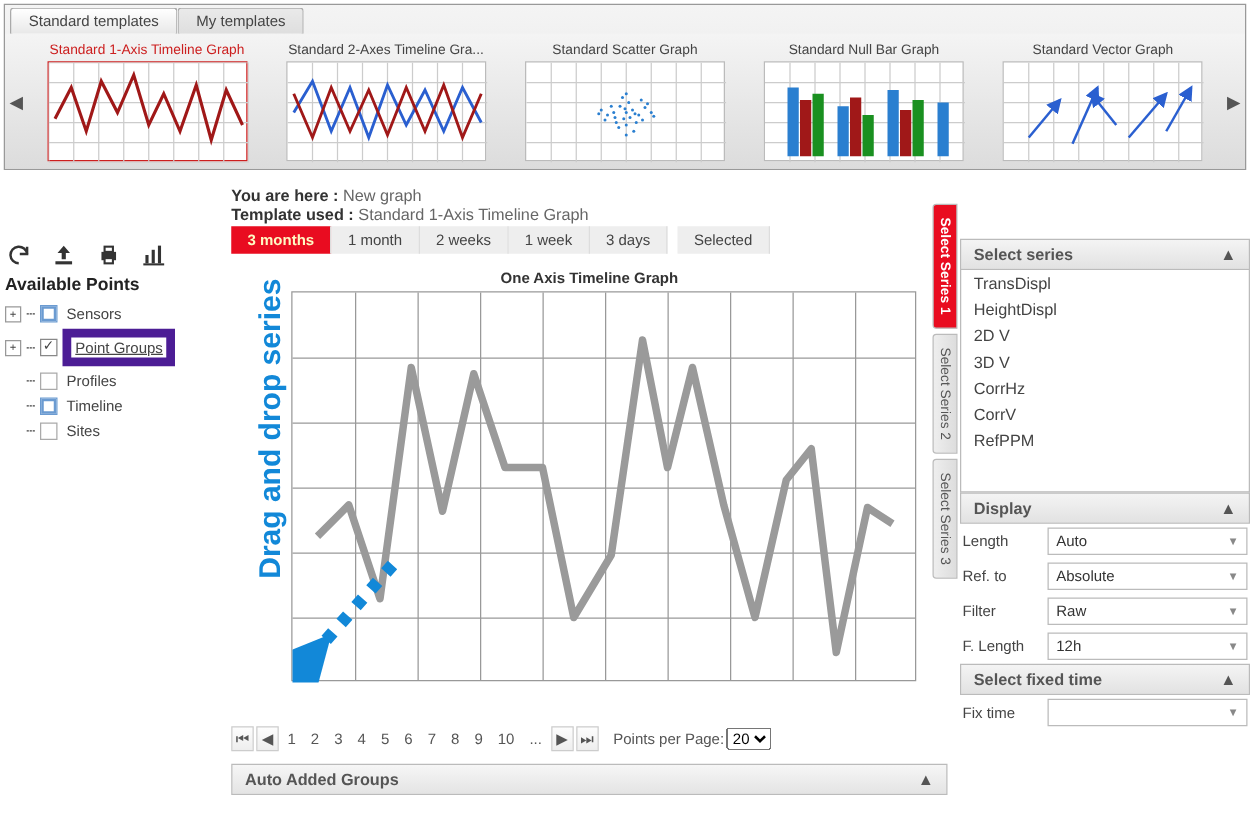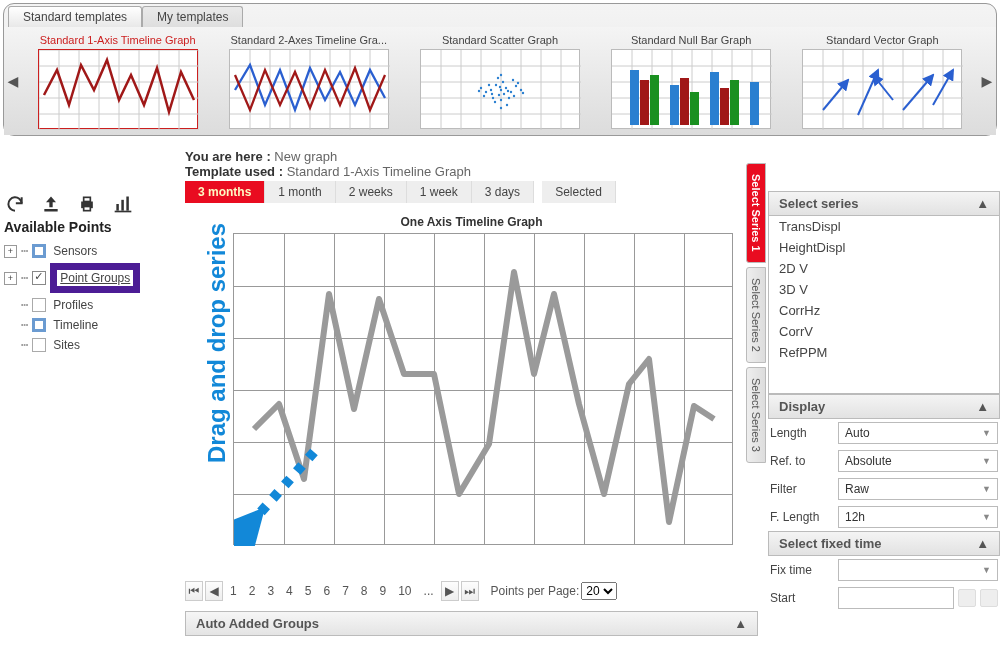--- a/index.html
+++ b/index.html
@@ -1,17 +1,17 @@
 <!DOCTYPE html>
 <html><head>
 <meta charset="utf-8">
 <style>
   * { box-sizing: border-box; }
   html, body { margin:0; padding:0; font-family: Verdana, Arial, sans-serif; font-size:12px; color:#333; background:#fff; width:1000px; }
-  .template-strip { border:1px solid #999; border-radius:11px; background:linear-gradient(#f4f4f4,#e3e3e3); margin:3px; }
+  .template-strip { border:1px solid #999; border-radius:0; background:linear-gradient(#f4f4f4,#e3e3e3); margin:3px; }
   .ts-tabs { display:flex; padding:2px 4px 0 4px; gap:0; }
   .ts-tab { padding:3px 14px; background:linear-gradient(#ffffff,#e8e8e8); border:1px solid #aaa; border-bottom:none; border-radius:3px 3px 0 0; font-size:12px; cursor:pointer; color:#444;}
   .ts-tab.inactive { background:linear-gradient(#eaeaea,#dedede); }
   .ts-body { display:flex; align-items:center; background:linear-gradient(#f4f4f4,#dcdcdc); height:108px; }
   .ts-arrow { width:18px; text-align:center; font-size:14px; color:#555; cursor:pointer; }
   .thumbs { flex:1; display:flex; gap:12px; justify-content:space-around; padding:4px 6px; }
   .thumb { width:176px; text-align:center; }
   .thumb-label { font-size:11px; color:#444; margin-bottom:3px; white-space:nowrap; overflow:hidden; text-overflow:ellipsis; }
   .thumb-box { width:160px; height:80px; background:#fff; border:1px solid #bbb; margin:0 auto; position:relative; }
   .thumb.selected .thumb-box { border:1px solid #cc1f1f; }
@@ -433,22 +433,14 @@
       <span>Select fixed time</span>
         <span>▲</span>
     </div>
     <div class="form-row">
         <div class="flabel">Fix time</div>
         <div class="fsel">
           <span></span>
           <span class="dd">▼</span>
         </div>
       </div>
-    <div class="form-row">
-      <div class="flabel disabled">Start</div>
-      <div class="fsel" style="flex:1"></div>
-      <div class="icon-btns-end">
-          <div class="sq"></div>
-          <div class="sq"></div>
-        </div>
-    </div>
   </div>
 </div>
 
 </body></html>

